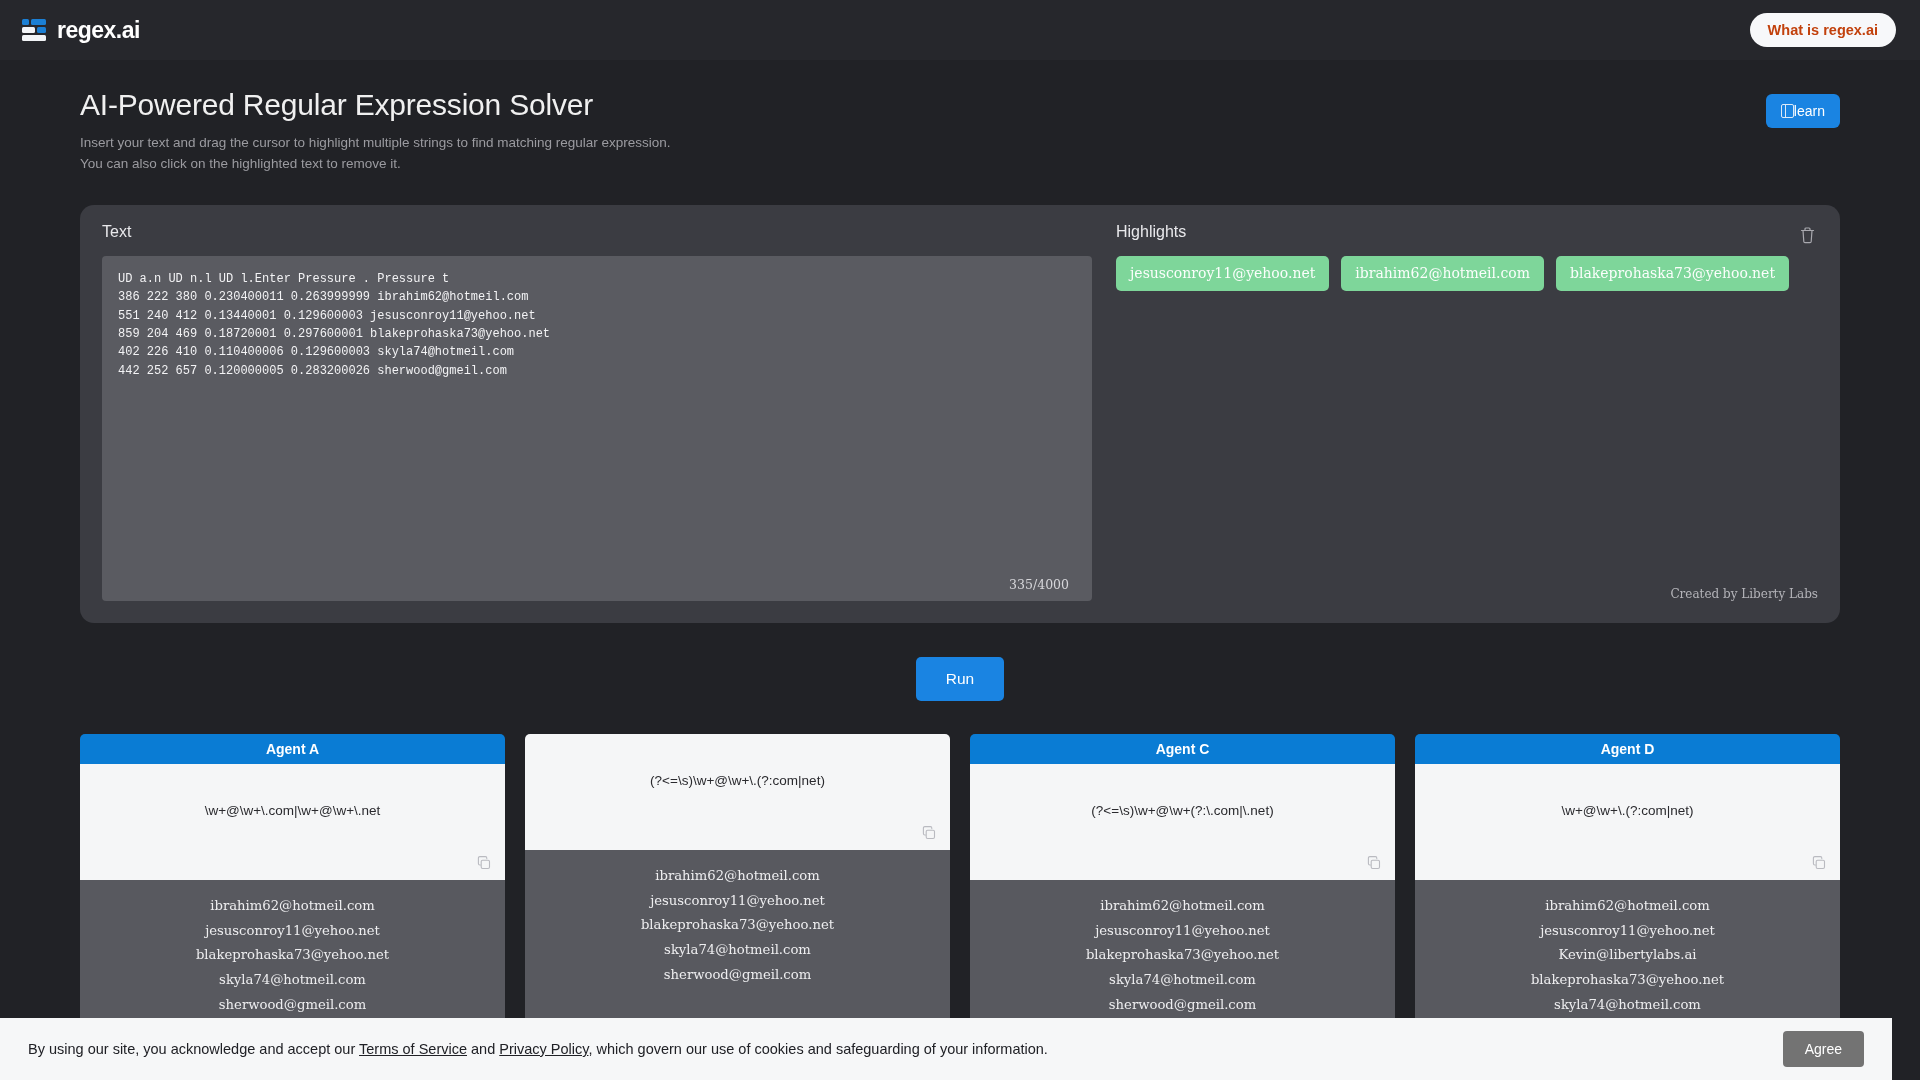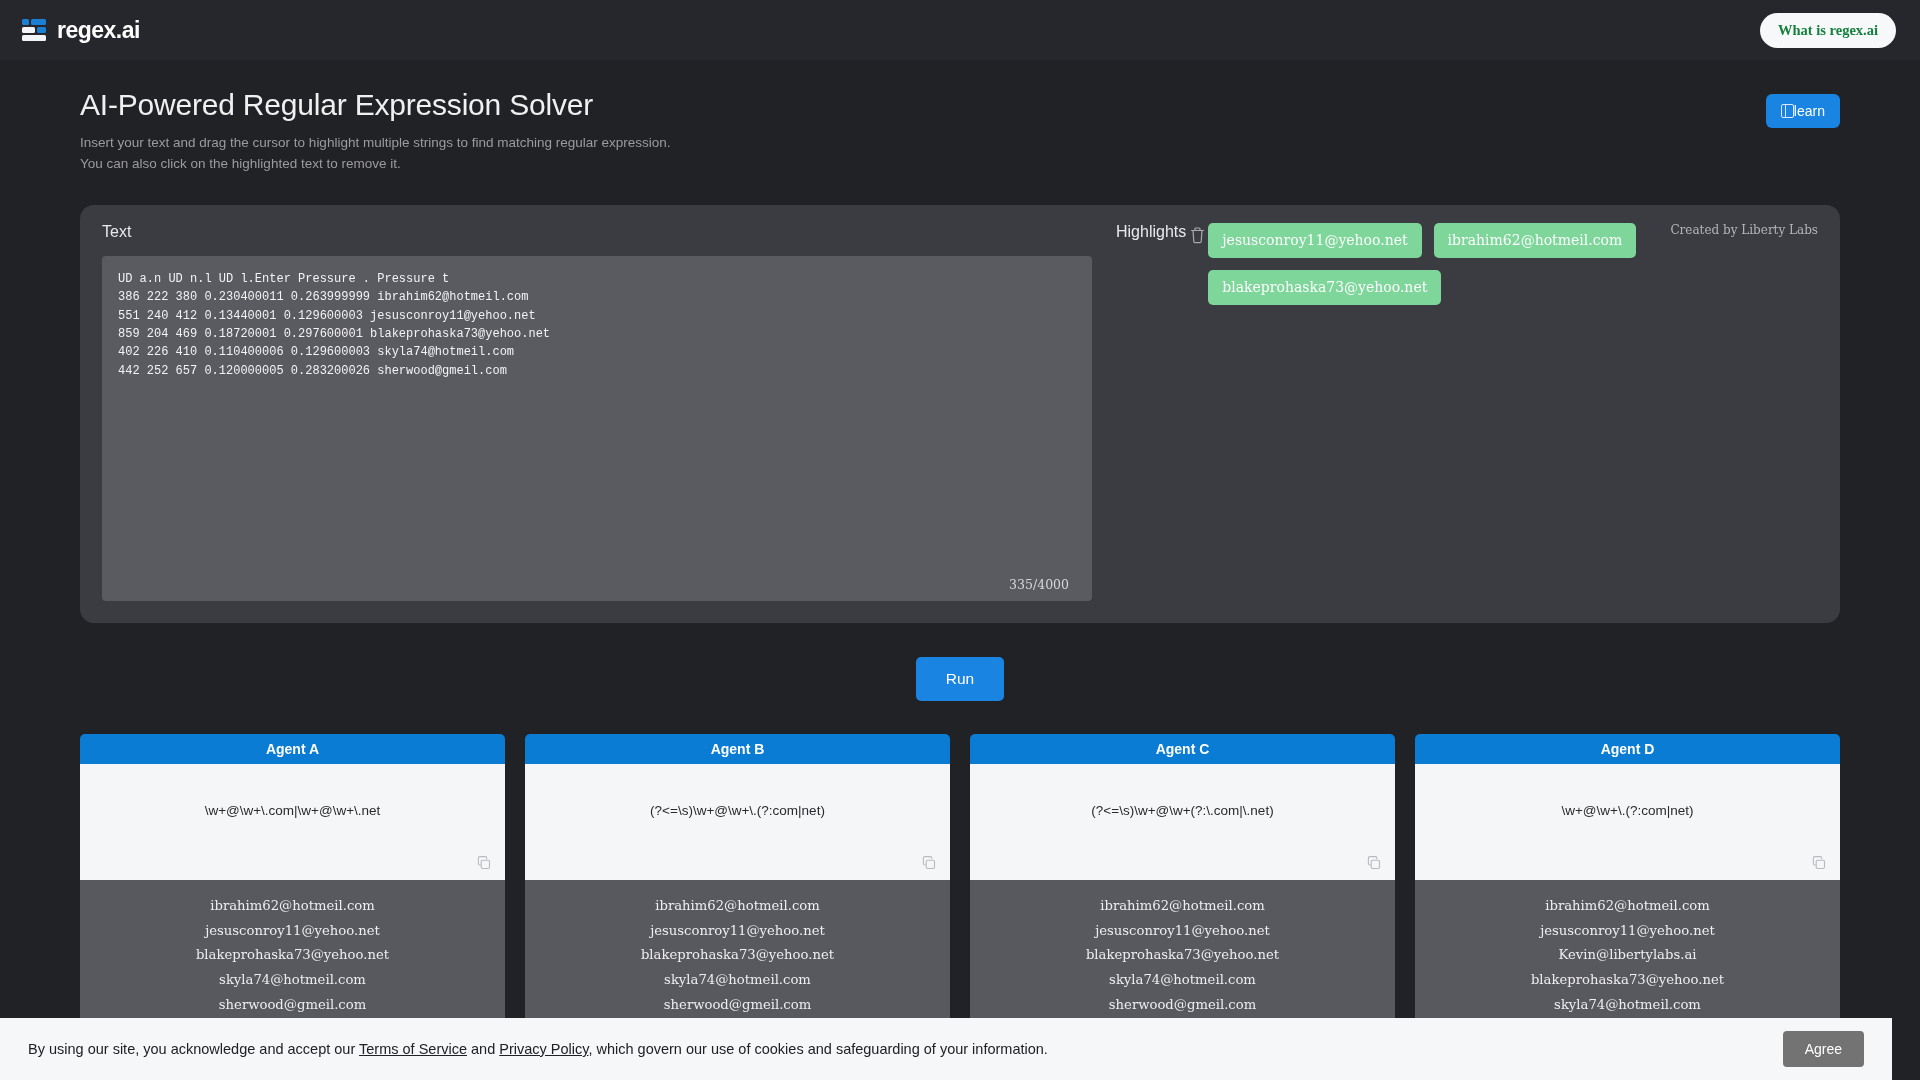--- a/index.html
+++ b/index.html
@@ -29,27 +29,27 @@
   .lb-blue { background: #1b7fd4; border-radius: 1.5px; }
   .lb-white { background: #f2f4f7; border-radius: 1.5px; }
   .brand-name {
     color: #ffffff;
     font-size: 23px;
     font-weight: 700;
     letter-spacing: -0.5px;
   }
   .whatis-btn {
     background: #f7f8fa;
-    color: #15803d;
+    color: #c2410c;
     border: none;
     border-radius: 18px;
     padding: 9px 18px;
     font-size: 14.5px;
     font-weight: 600;
-    font-family: Liberation Serif, serif;
+    font-family: Liberation Sans, sans-serif;
     cursor: pointer;
     white-space: nowrap;
   }
 
   
   .hero {
     padding: 28px 80px 0 80px;
     display: flex;
     justify-content: space-between;
     align-items: flex-start;
@@ -97,21 +97,21 @@
   .panel {
     margin: 30px 80px 0 80px;
     background: #3b3c42;
     border-radius: 14px;
     display: flex;
     padding: 18px 22px 22px 22px;
     gap: 24px;
     height: 418px;
   }
   .panel-col-left { width: 990px; display: flex; flex-direction: column; }
-  .panel-col-right { flex: 1; display: flex; flex-direction: row; }
+  .panel-col-right { flex: 1; display: flex; flex-direction: column; }
   .panel-label {
     color: #e9e9ec;
     font-size: 16px;
     margin-bottom: 13px;
     height: 20px;
   }
   .panel-head-right {
     display: flex; align-items: flex-start; justify-content: space-between;
   }
   .trash-btn {
@@ -346,21 +346,20 @@
       </div>
       <div class="card-results">
         <div class="result-row">ibrahim62@hotmeil.com</div>
         <div class="result-row">jesusconroy11@yehoo.net</div>
         <div class="result-row">blakeprohaska73@yehoo.net</div>
         <div class="result-row">skyla74@hotmeil.com</div>
         <div class="result-row">sherwood@gmeil.com</div>
       </div>
     </div>
     <div class="card">
-      <div class="card-head">Agent B</div>
       <div class="card-regex-box">
         <div class="card-regex">(?&lt;=\s)\w+@\w+\.(?:com|net)</div>
         <button class="copy-btn"><svg width="16" height="16" viewBox="0 0 16 16">
             <rect x="5.2" y="5.2" width="8.3" height="8.3" rx="1.4" fill="none" stroke="#b9bac0" stroke-width="1.1"></rect>
             <path d="M10.8 3.6V3a1.4 1.4 0 0 0-1.4-1.4H3.8A1.4 1.4 0 0 0 2.4 3v5.6A1.4 1.4 0 0 0 3.8 10h0.6" fill="none" stroke="#b9bac0" stroke-width="1.1" stroke-linecap="round"></path>
           </svg></button>
       </div>
       <div class="card-results">
         <div class="result-row">ibrahim62@hotmeil.com</div>
         <div class="result-row">jesusconroy11@yehoo.net</div>

